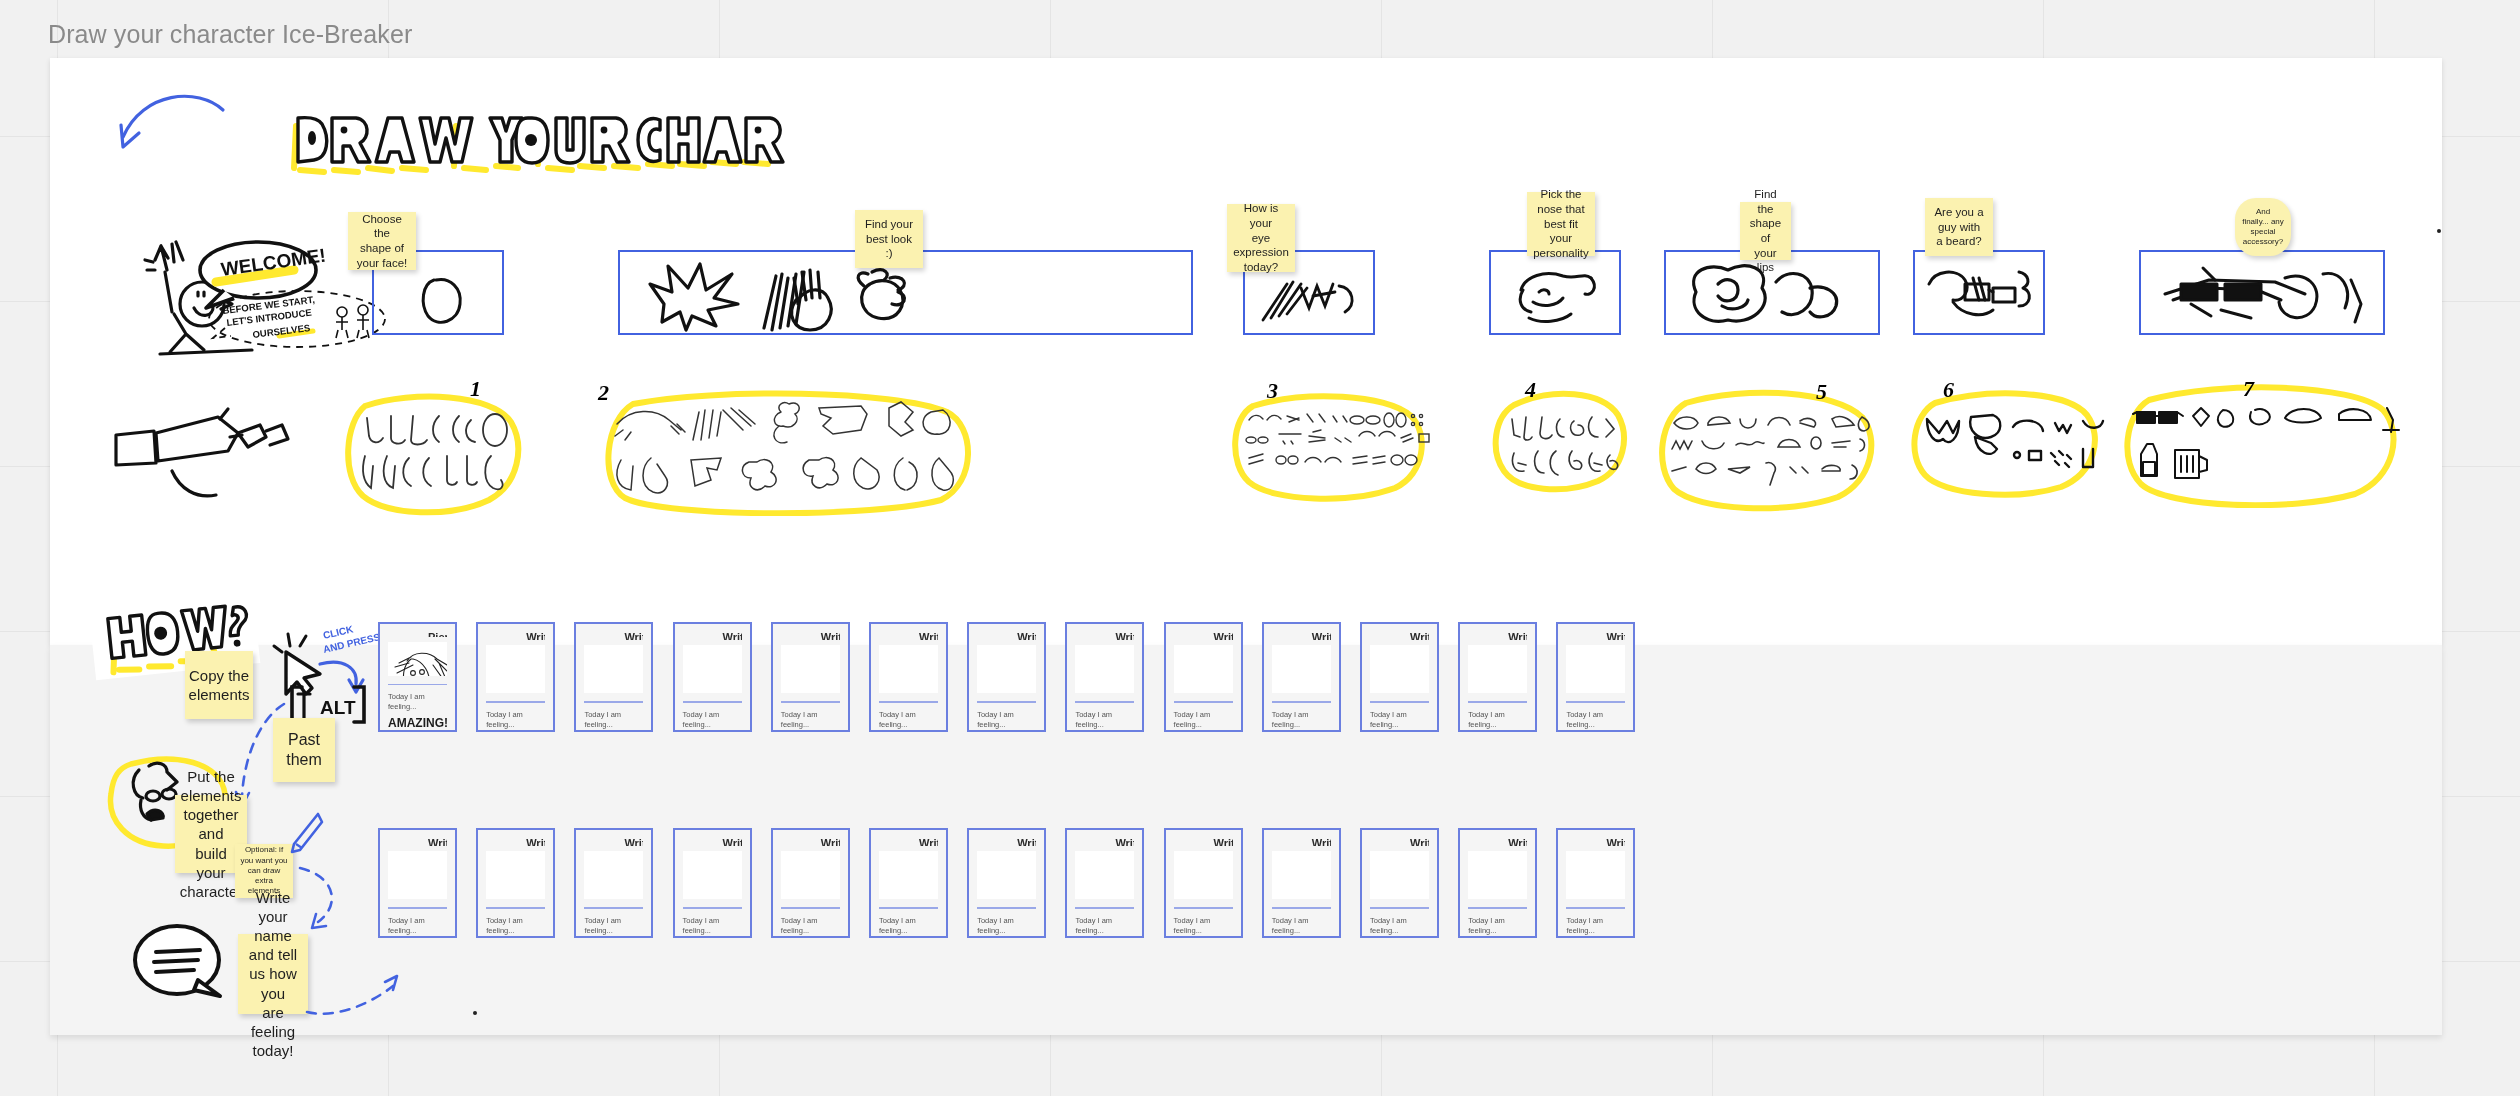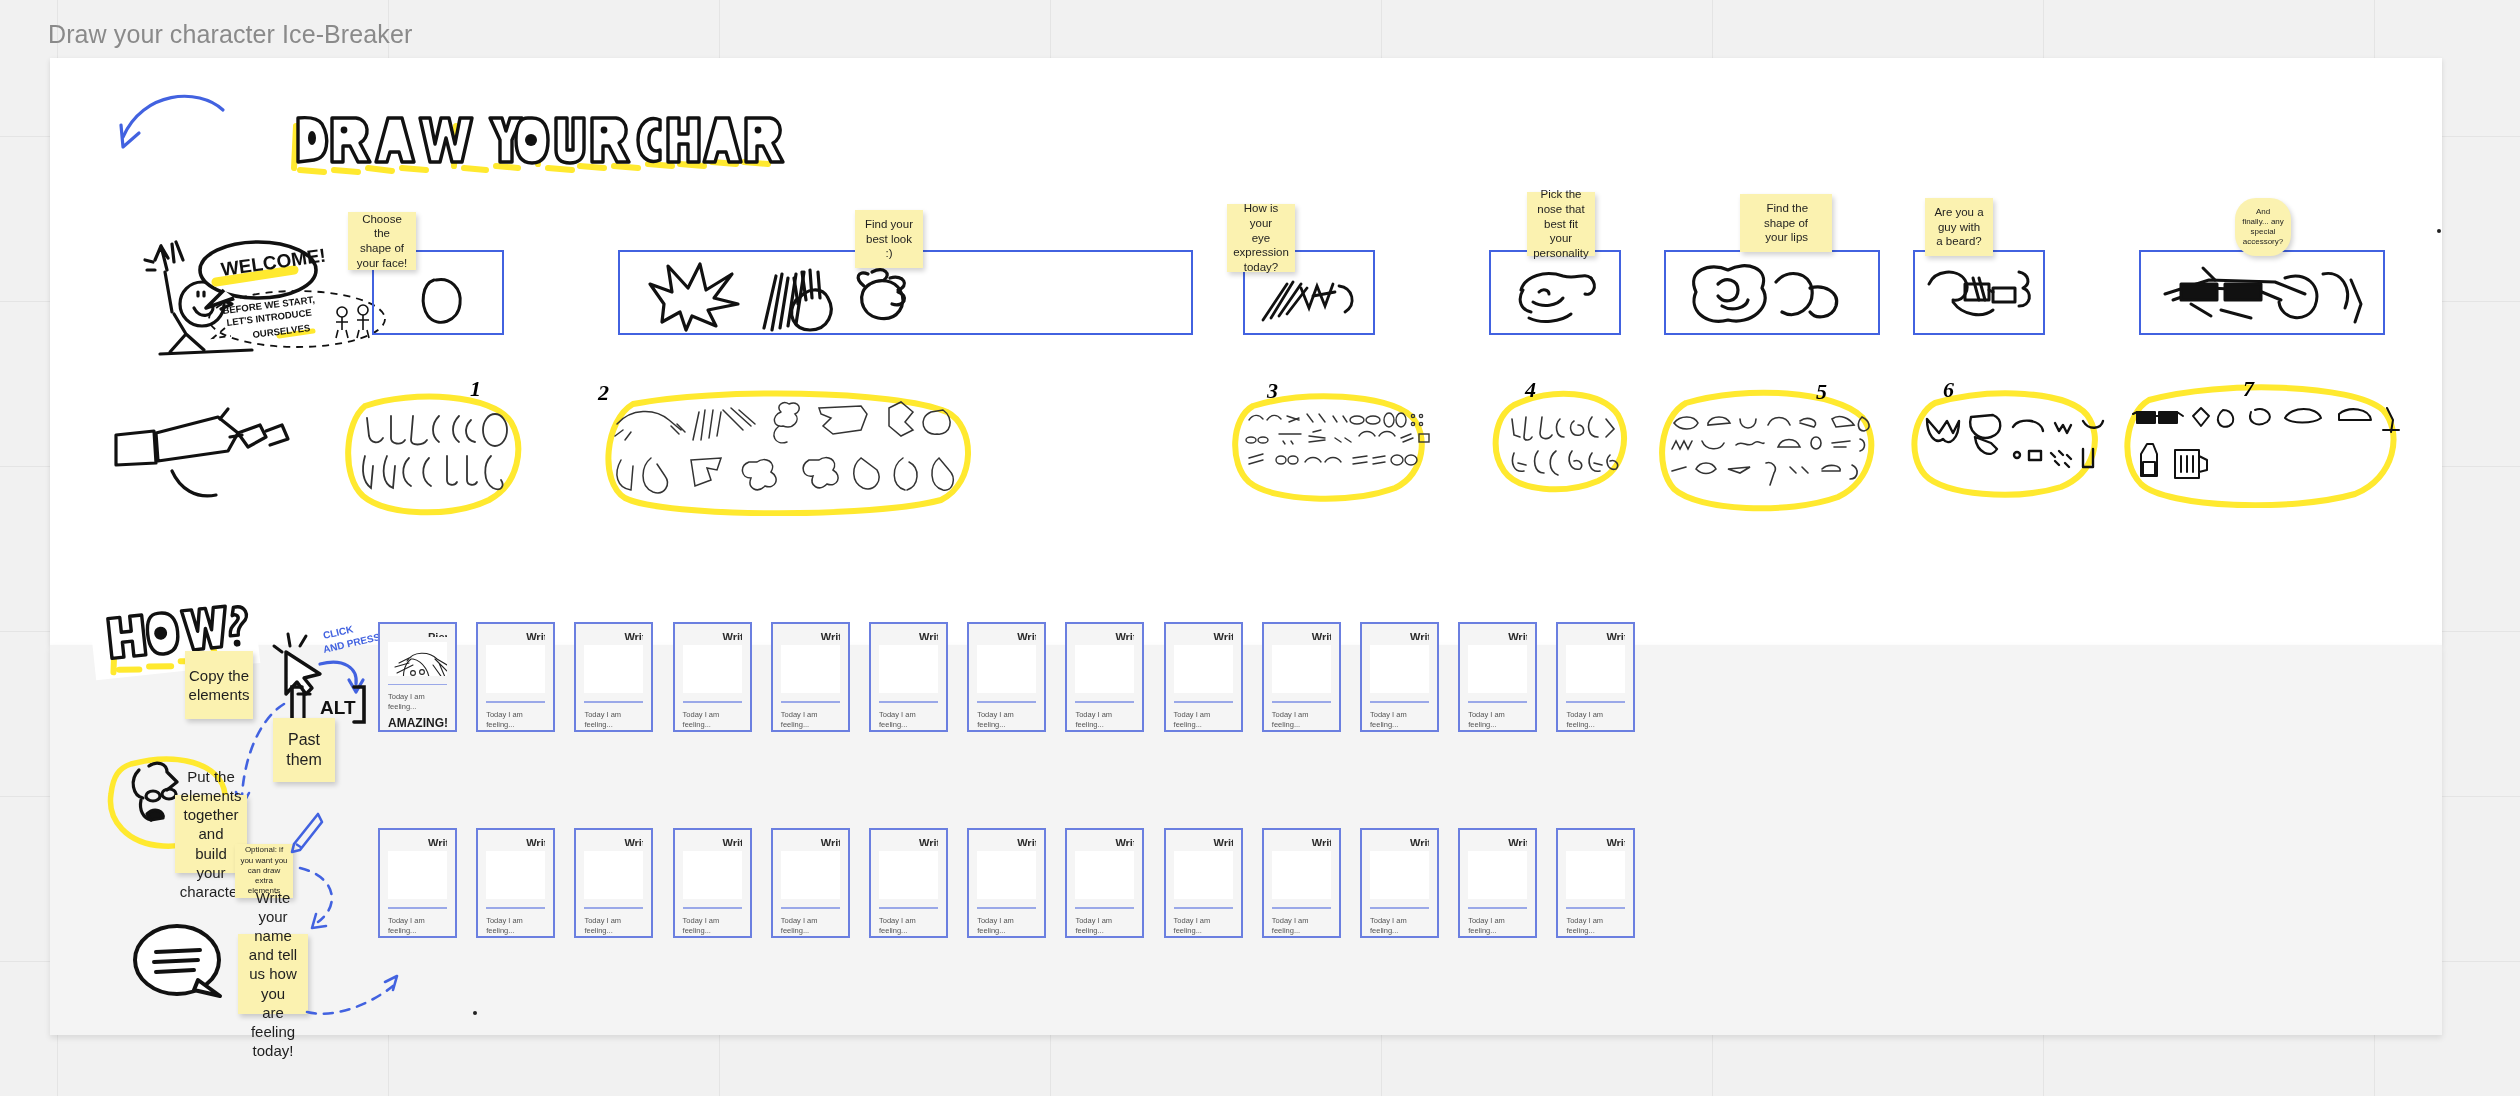--- a/index.html
+++ b/index.html
@@ -326,21 +326,21 @@
 best look
 :)</div>
   <div class="sticky small" style="left:1227px;top:204px;width:68px;height:68px;">How is your
 eye
 expression
 today?</div>
   <div class="sticky small" style="left:1527px;top:192px;width:68px;height:64px;">Pick the
 nose that
 best fit your
 personality</div>
-  <div class="sticky small" style="left:1740px;top:194px;width:92px;height:58px;text-align:right;">Find the
+  <div class="sticky small" style="left:1740px;top:202px;width:51px;height:58px;">Find the
 shape of
 your lips</div>
   <div class="sticky small" style="left:1925px;top:198px;width:68px;height:58px;">Are you a
 guy with
 a beard?</div>
   <div class="sticky tiny" style="left:2235px;top:198px;width:56px;height:58px;border-radius:21px;">And
 finally... any
 special
 accessory?</div>
 

